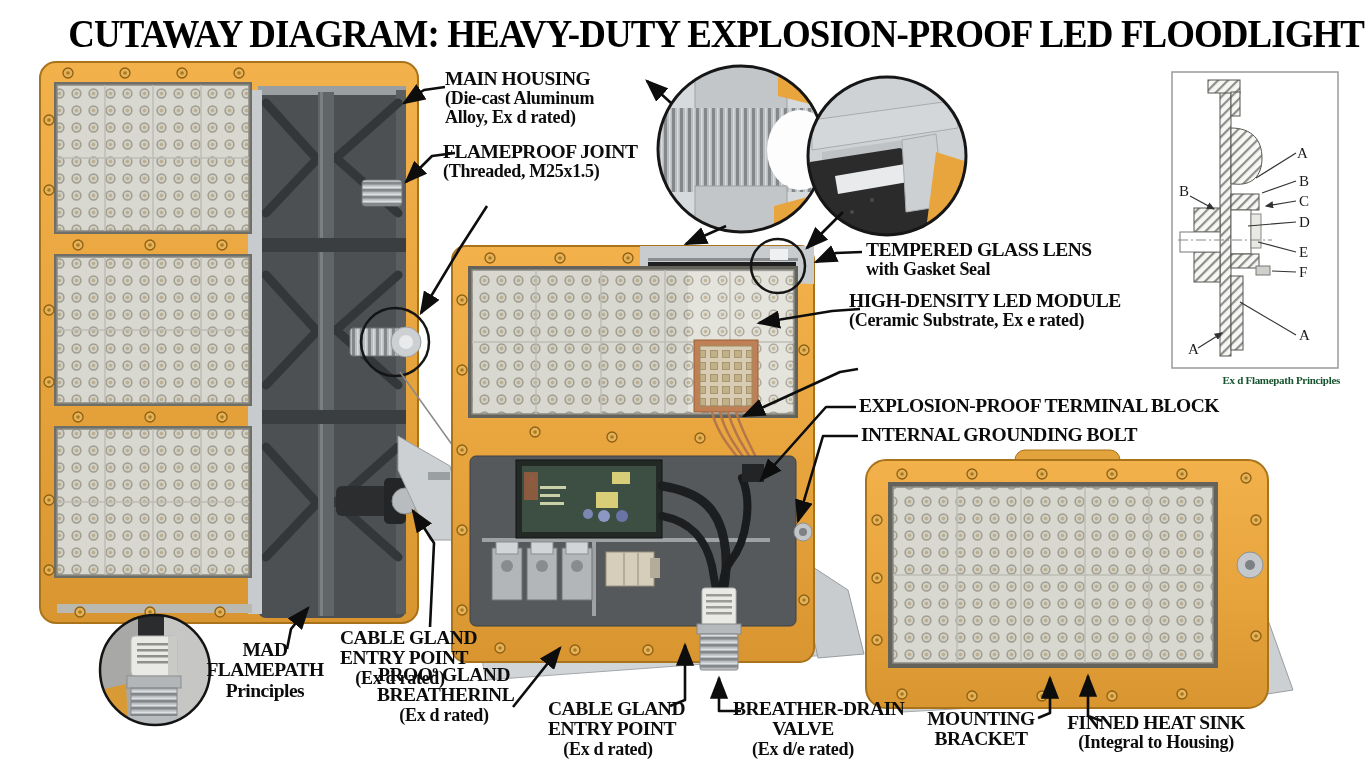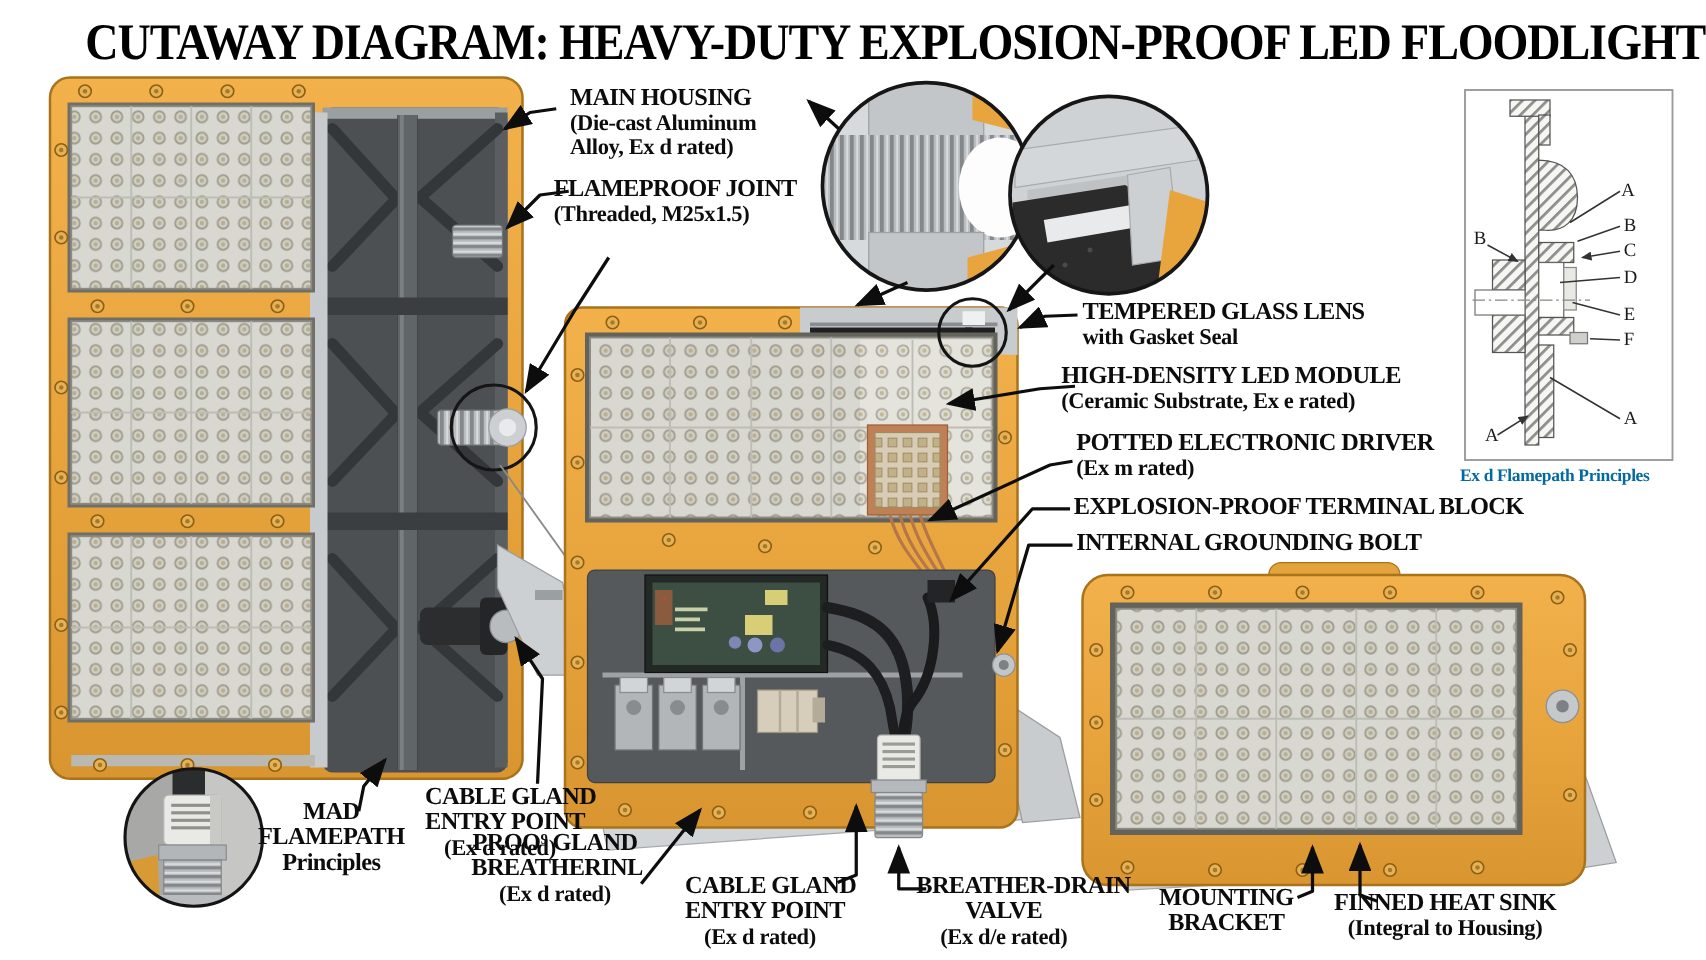--- a/index.html
+++ b/index.html
@@ -6,22 +6,22 @@
   #stage{position:relative;width:1365px;height:768px;background:#ffffff;overflow:hidden;
          font-family:Liberation Serif, serif;}
   #artwork{position:absolute;left:0;top:0;}
   #title{position:absolute;top:9px;left:0;width:100%;text-align:center;font-size:41px;font-weight:700;
          letter-spacing:-1px;white-space:nowrap;transform:scaleX(0.90);transform-origin:50% 50%;color:#000;}
   .lbl{position:absolute;color:#0c0c0c;font-weight:700;line-height:1.05;white-space:nowrap;}
   .lbl .t{display:block;font-size:19.5px;letter-spacing:-0.5px;}
   .lbl .s{display:block;font-size:18px;letter-spacing:-0.3px;}
   .tc{text-align:center;}
   .mk{position:absolute;font-size:15px;font-weight:400;color:#1a1a1a;line-height:1;}
-  #inset-caption{position:absolute;left:1168px;top:374px;width:172px;text-align:left;
-                 font-size:14px;font-weight:700;color:#0369a1;letter-spacing:-0.3px;}
+  #inset-caption{position:absolute;left:1168px;top:374px;width:172px;text-align:right;
+                 font-size:11px;font-weight:700;color:#14532d;letter-spacing:-0.3px;}
 </style>
 </head>
 <body>
 
 <div id="stage">
 
 <svg id="artwork" width="1365" height="768" viewBox="0 0 1365 768">
   <defs>
     <linearGradient id="gy" x1="0" y1="0" x2="0" y2="1">
       <stop offset="0" stop-color="#F3B14C"></stop>
@@ -395,21 +395,21 @@
     <path d="M513,707 L560,648" marker-end="url(#arr)"></path>
     <path d="M670,706 L685,700 L685,645" marker-end="url(#arr)"></path>
     <path d="M741,711 L719,711 L719,678" marker-end="url(#arr)"></path>
     <path d="M1038,718 L1050,713 L1050,678" marker-end="url(#arr)"></path>
     <path d="M1102,721 L1088,716 L1088,676" marker-end="url(#arr)"></path>
   </g>
 </svg>
 
 <div id="title">CUTAWAY DIAGRAM: HEAVY-DUTY EXPLOSION-PROOF LED FLOODLIGHT</div>
 
-<div class="lbl" style="left:456px;top:69px">
+<div class="lbl" style="left:445px;top:69px">
   <span class="t">MAIN HOUSING</span>
   <span class="s">(Die-cast Aluminum</span>
   <span class="s">Alloy, Ex d rated)</span>
 </div>
 
 <div class="lbl" style="left:443px;top:142px">
   <span class="t">FLAMEPROOF JOINT</span>
   <span class="s">(Threaded, M25x1.5)</span>
 </div>
 
@@ -417,24 +417,20 @@
 <div class="lbl" style="left:866px;top:240px">
   <span class="t">TEMPERED GLASS LENS</span>
   <span class="s">with Gasket Seal</span>
 </div>
 
 <div class="lbl" style="left:849px;top:291px">
   <span class="t">HIGH-DENSITY LED MODULE</span>
   <span class="s">(Ceramic Substrate, Ex e rated)</span>
 </div>
 
-<div class="lbl" style="left:861px;top:345px">
-  <span class="t">POTTED ELECTRONIC DRIVER</span>
-  <span class="s">(Ex m rated)</span>
-</div>
 
 <div class="lbl" style="left:859px;top:396px">
   <span class="t">EXPLOSION-PROOF TERMINAL BLOCK</span>
 </div>
 
 <div class="lbl" style="left:861px;top:425px">
   <span class="t">INTERNAL GROUNDING BOLT</span>
 </div>
 
 <div class="lbl tc" style="left:205px;top:640px;width:120px">

